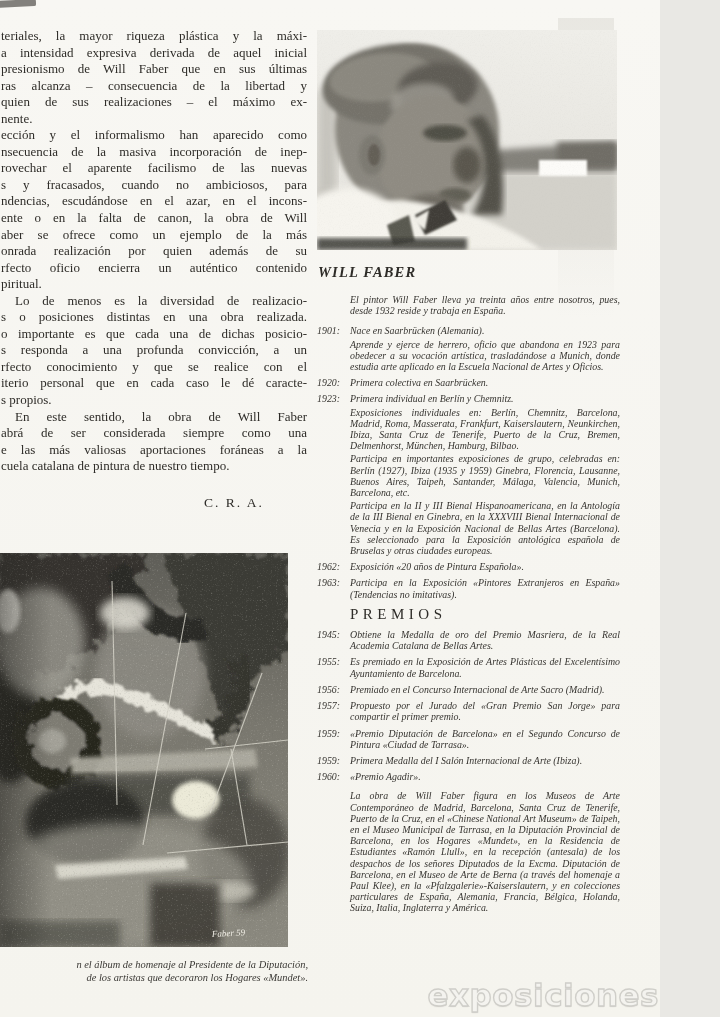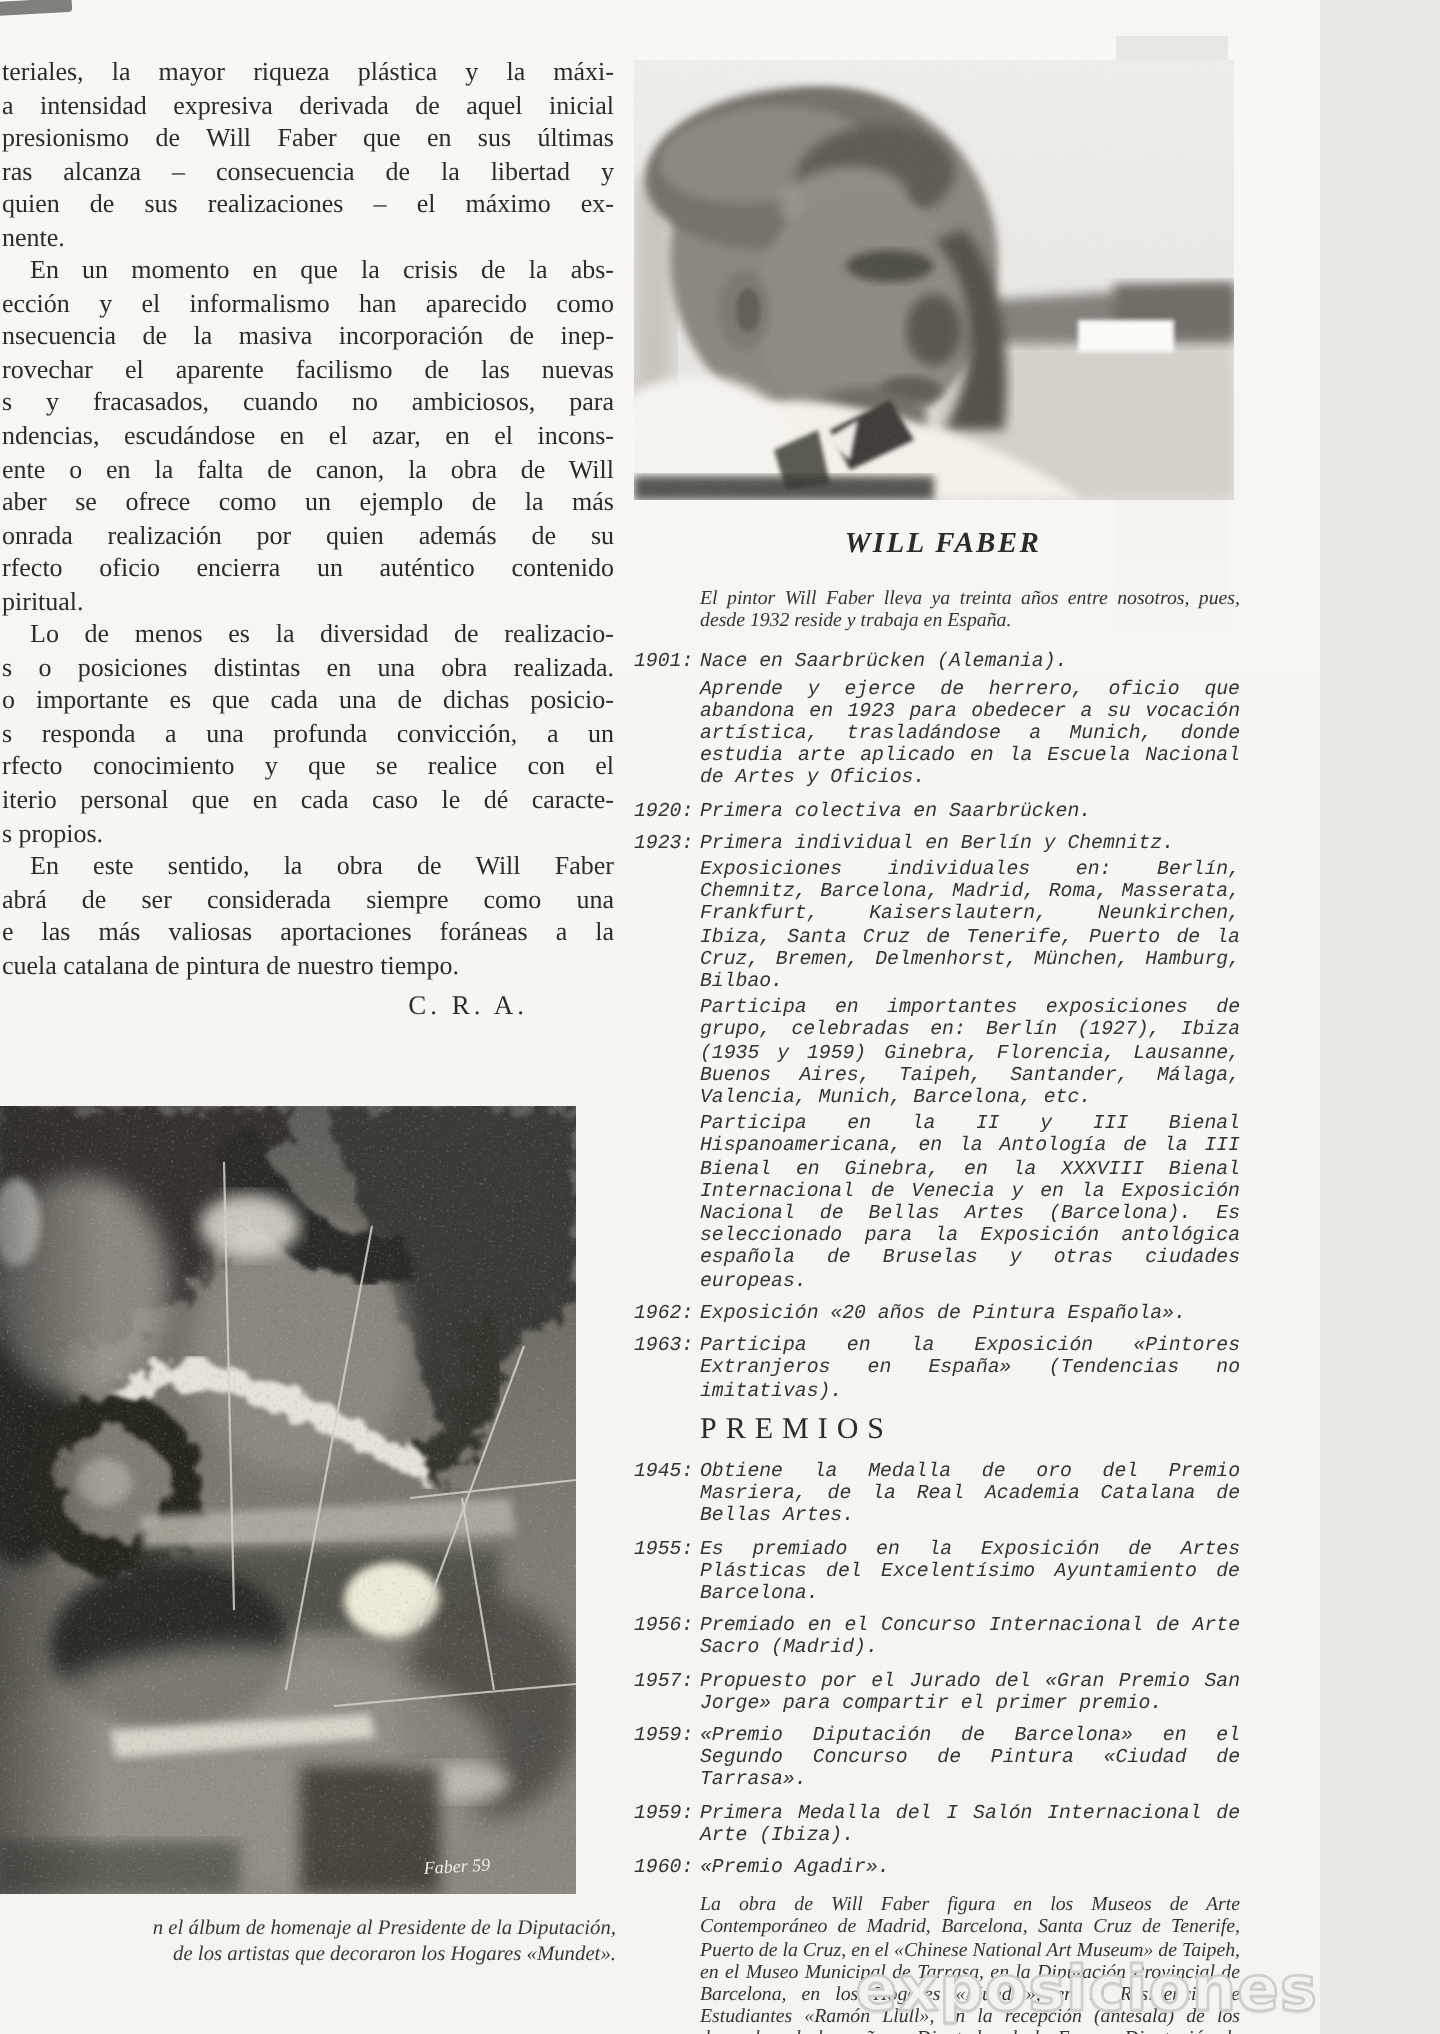--- a/index.html
+++ b/index.html
@@ -30,24 +30,24 @@
   .painting svg { display:block; }
   .caption { position:absolute; left:4px; top:958px; width:304px; text-align:right;
     font-style:italic; font-size:10.4px; line-height:13.4px; color:#3a3834; }
 
   
   .photo { position:absolute; left:317px; top:30px; width:300px; height:220px; }
 
   
   .right-col { position:absolute; left:317px; top:264px; width:308px; color:#363430; }
   .rc-heading { font-size:14.5px; font-weight:bold; font-style:italic;
-    letter-spacing:1.2px; margin:0 0 13px 1px; color:#2e2c28;text-align:center; }
+    letter-spacing:1.2px; margin:0 0 13px 1px; color:#2e2c28; }
   .rc-body { font-style:italic; font-size:9.9px; line-height:11.2px; }
   .rc-intro { margin:0 0 9px 33px; width:270px; text-align:justify; }
-  .entry { display:flex; margin-bottom:5px;font-family:Liberation Mono, monospace; }
+  .entry { display:flex; margin-bottom:5px; }
   .entry-year { width:33px; flex:none; }
   .entry-text { width:270px; }
   .entry-text p { margin:0 0 2px 0; text-align:justify; }
   .entry-text p:last-child { margin-bottom:0; }
   .premios-heading { font-style:normal; font-size:15px; letter-spacing:4.5px;
     margin:9px 0 9px 33px; color:#2e2c28; }
   .closing { margin:8px 0 0 33px; width:270px; text-align:justify; }
 
   
   .watermark { position:absolute; right:1px; bottom:4px;
@@ -64,21 +64,20 @@
   <div class="corner-smudge"></div>
   <div class="scan-band"></div>
 
   <div class="left-col" id="left-lines">
       <div class="lc-line">teriales, la mayor riqueza plástica y la máxi-</div>
       <div class="lc-line">a intensidad expresiva derivada de aquel inicial</div>
       <div class="lc-line">presionismo de Will Faber que en sus últimas</div>
       <div class="lc-line">ras alcanza – consecuencia de la libertad y</div>
       <div class="lc-line">quien de sus realizaciones – el máximo ex-</div>
       <div class="lc-line end">nente.</div>
-      <div class="lc-line indent">En un momento en que la crisis de la abs-</div>
       <div class="lc-line">ección y el informalismo han aparecido como</div>
       <div class="lc-line">nsecuencia de la masiva incorporación de inep-</div>
       <div class="lc-line">rovechar el aparente facilismo de las nuevas</div>
       <div class="lc-line">s y fracasados, cuando no ambiciosos, para</div>
       <div class="lc-line">ndencias, escudándose en el azar, en el incons-</div>
       <div class="lc-line">ente o en la falta de canon, la obra de Will</div>
       <div class="lc-line">aber se ofrece como un ejemplo de la más</div>
       <div class="lc-line">onrada realización por quien además de su</div>
       <div class="lc-line">rfecto oficio encierra un auténtico contenido</div>
       <div class="lc-line end">piritual.</div>

